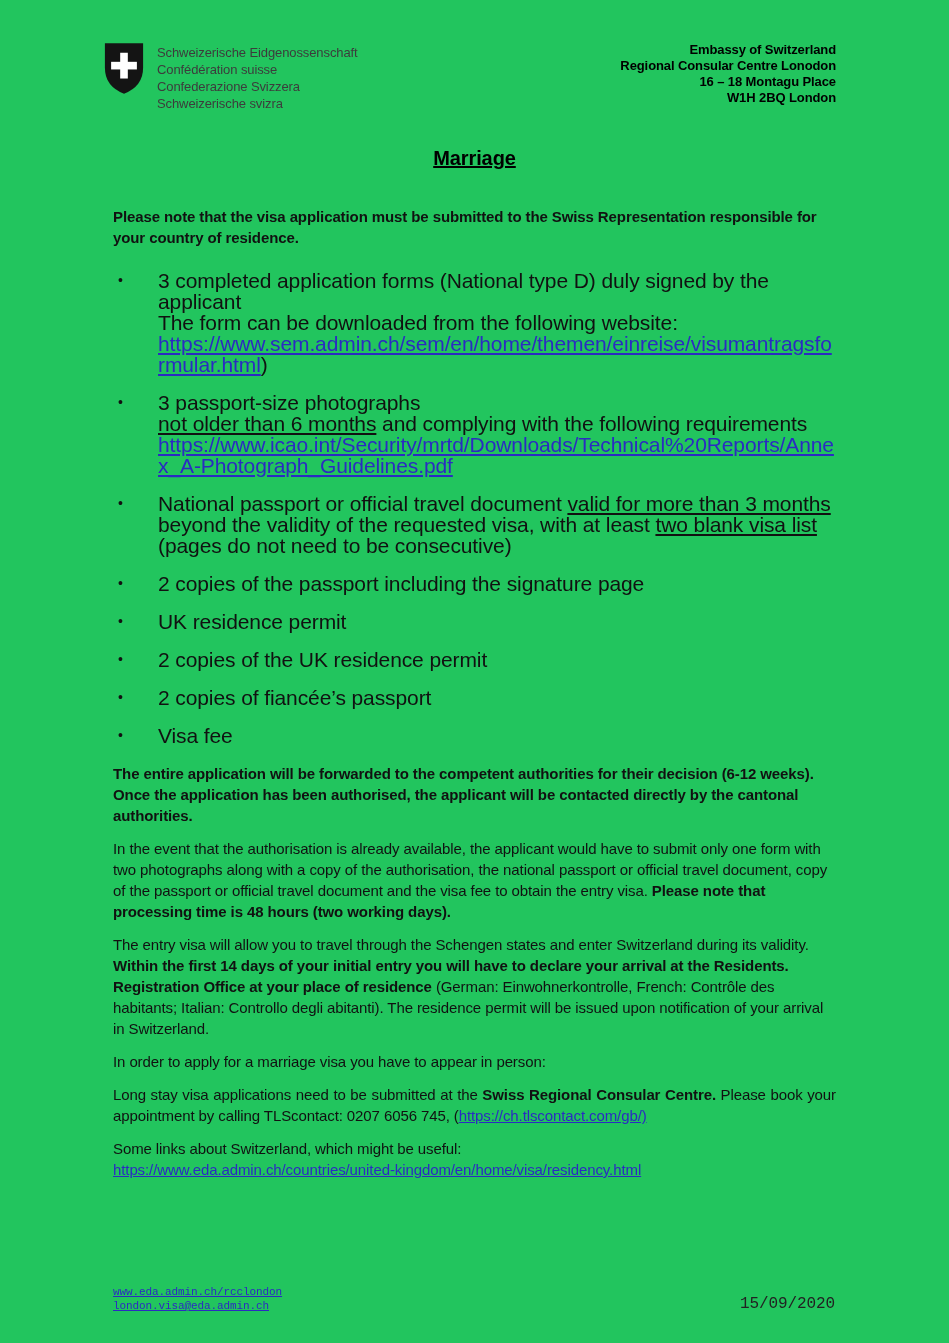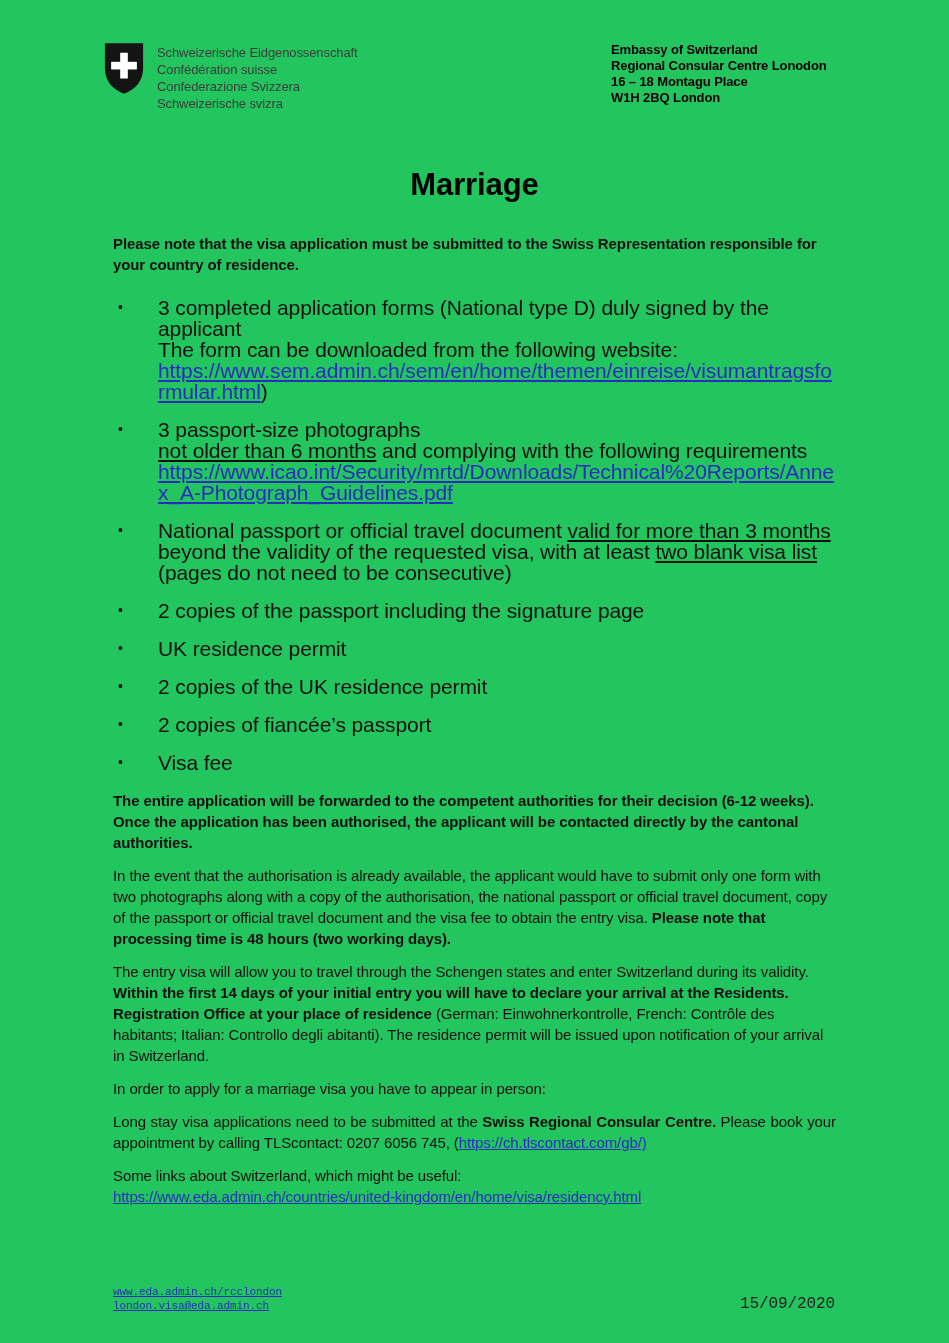--- a/index.html
+++ b/index.html
@@ -14,24 +14,24 @@
     color: var(--text-color);
     overflow: hidden;
     letter-spacing: -0.1px;
   }
   .content { padding: 42px 113px 0 113px; }
 
   
   .header { display: flex; justify-content: space-between; align-items: flex-start; }
   .logo-block { display: flex; gap: 12px; align-items: flex-start; margin-left: -10px; }
   .logo-lines { font-size: 13px; line-height: 17px; color: #3c3c3c; padding-top: 2px; }
-  .address-block { font-size: 13px; font-weight: bold; line-height: 16px; width: 225px; color: #000; }
+  .address-block { font-size: 13px; font-weight: bold; line-height: 16px; width: 225px; color: #000; text-align: right; }
 
   
-  .doc-title { text-align: center; font-size: 31px; font-weight: bold; margin-top: 53px; line-height: 40px; color: #000; }
+  .doc-title { text-align: center; font-size: 20px; font-weight: bold; margin-top: 26px; line-height: 40px; color: #000; text-decoration: underline; }
 
   
   .para { font-size: 15px; line-height: 21px; margin-top: 12px; }
   .intro { margin-top: 28px; font-weight: bold; }
   .bullets { margin-top: 22px; }
   .bullet-row { display: flex; margin-bottom: 17px; }
   .bullet-glyph { width: 45px; flex: 0 0 45px; padding-left: 5px; font-size: 14px; line-height: 21px; }
   .bullet-text { flex: 1; font-size: 21px; line-height: 21px; }
   .b { font-weight: bold; }
   .u { text-decoration: underline; }

